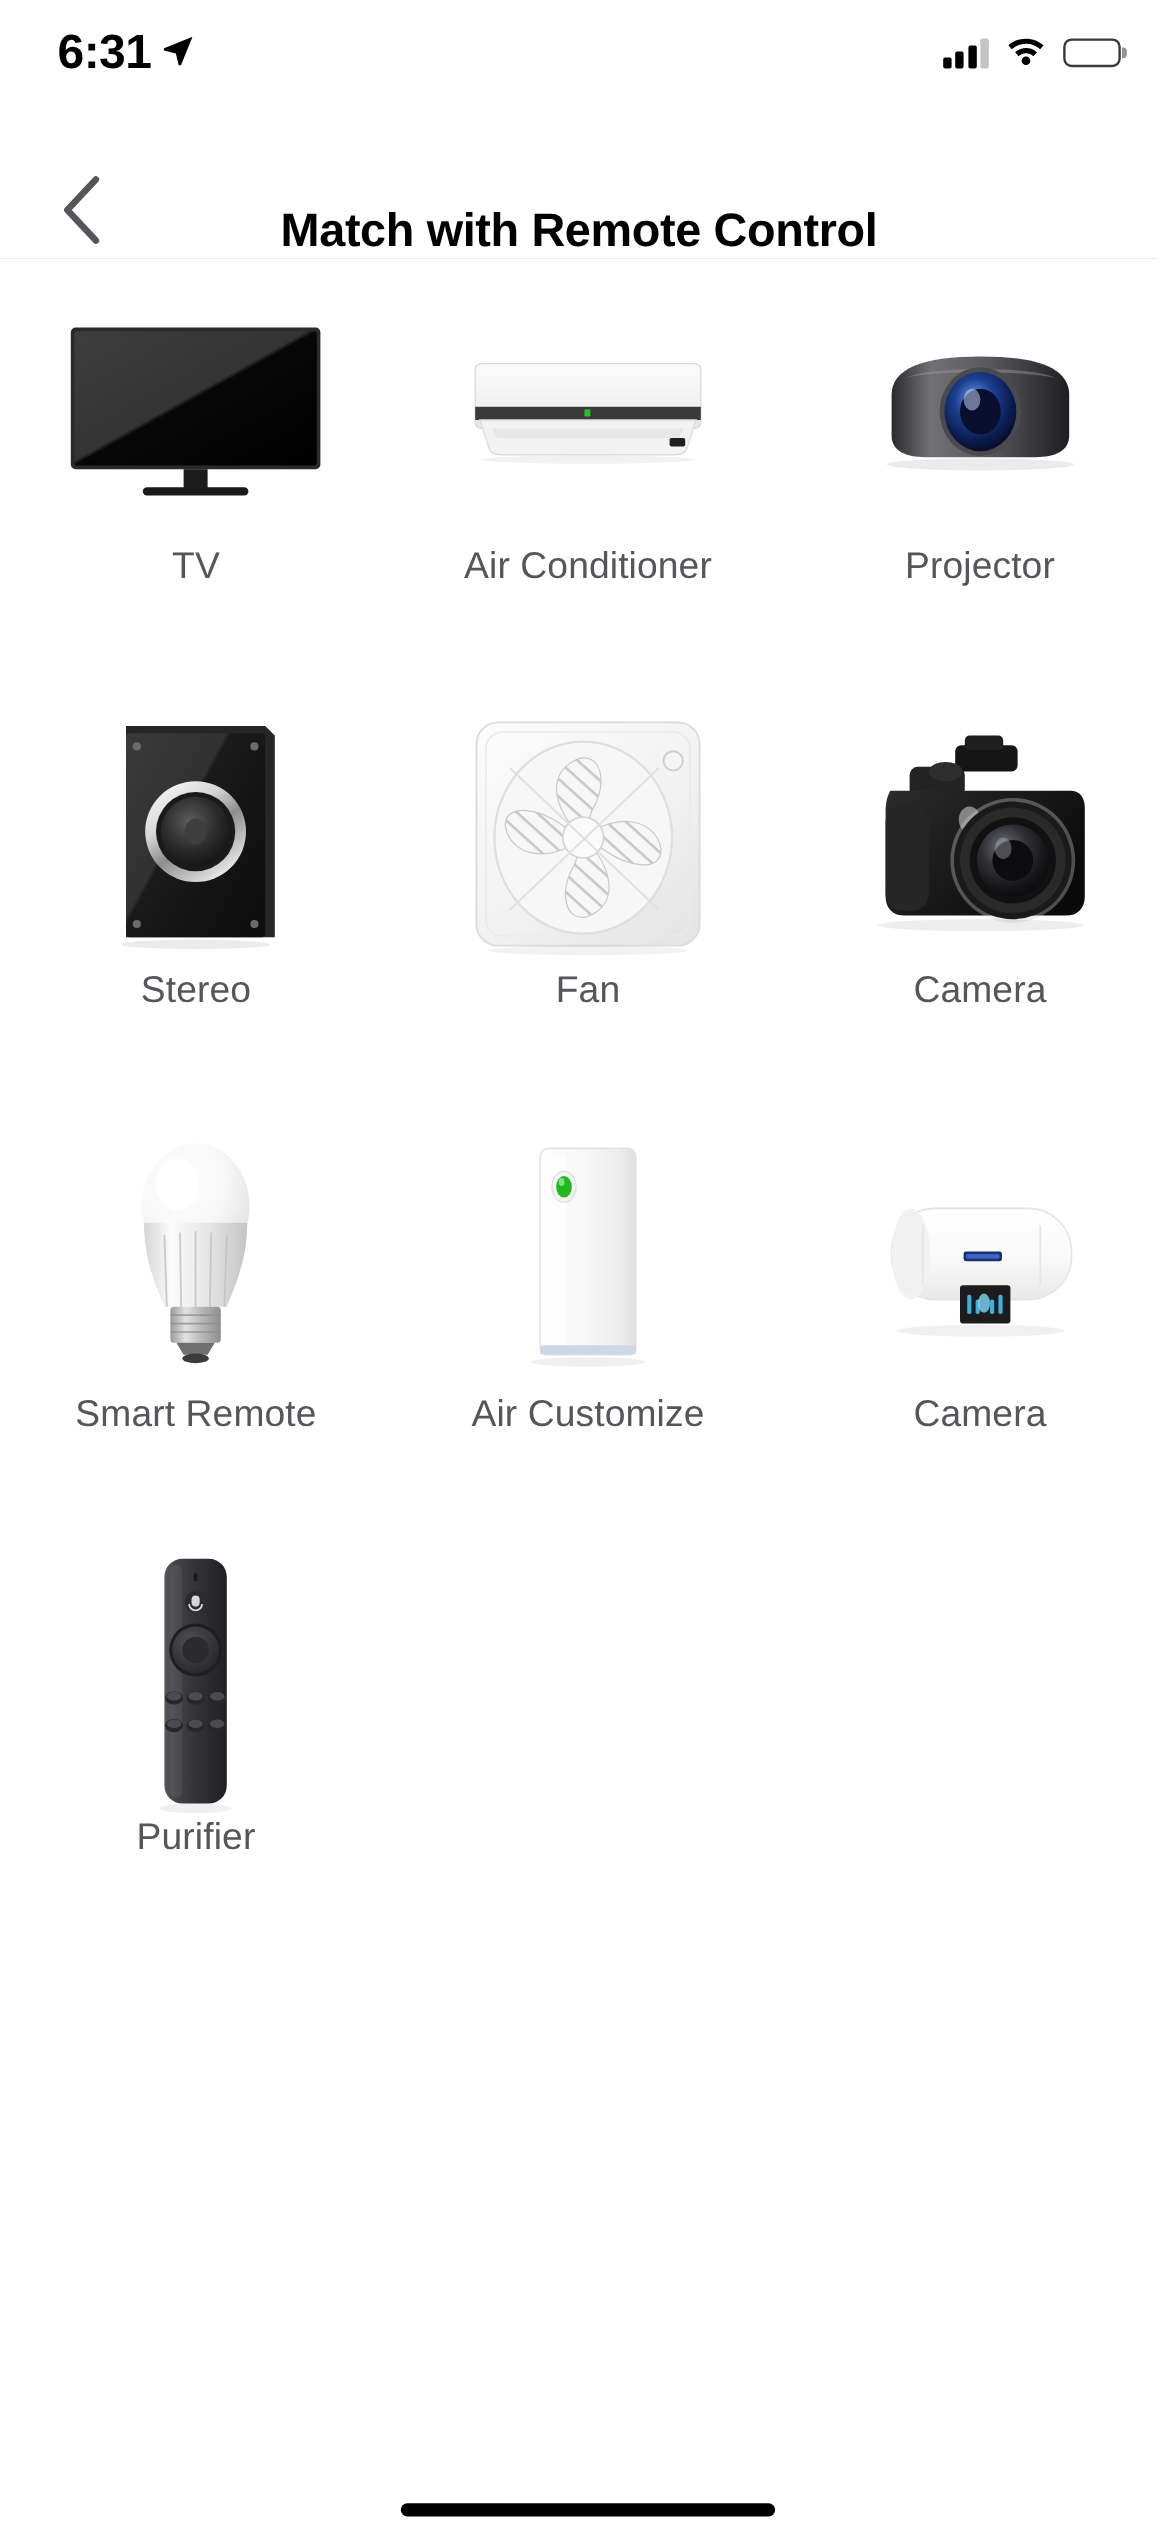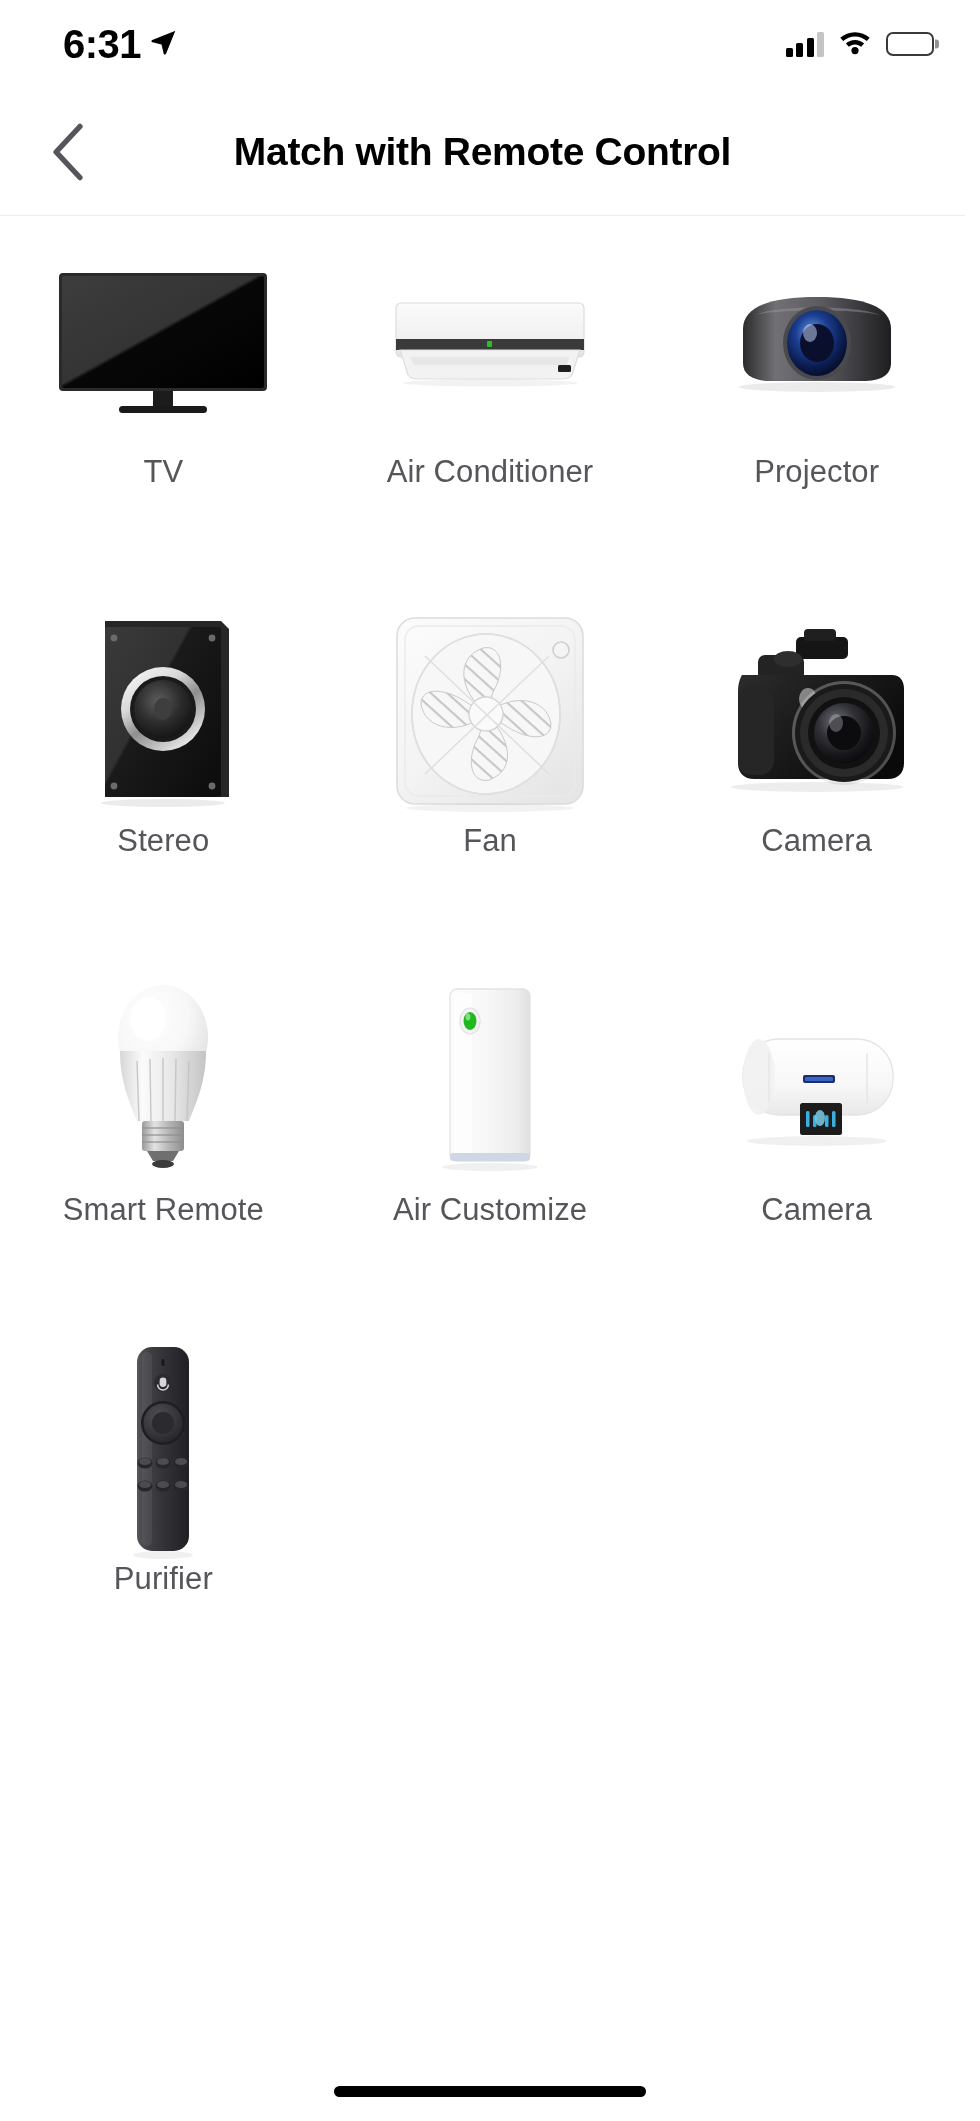--- a/index.html
+++ b/index.html
@@ -27,21 +27,20 @@
     height: 88px;
     display: flex;
     align-items: center;
     justify-content: space-between;
     padding: 0 46px 0 48px;
   }
   .status-left {
     display: flex;
     align-items: center;
     gap: 8px;
-    margin-left: 15px;
   }
   .status-time {
     font-size: 40px;
     font-weight: 600;
     color: #000;
     letter-spacing: -0.5px;
     line-height: 1;
   }
   .loc-arrow { display: block; }
   .status-right {
@@ -91,21 +90,21 @@
     border-radius: 3px;
   }
 
   
   .header {
     position: absolute;
     top: 88px; left: 0;
     width: 965px;
     height: 128px;
     display: flex;
-    align-items: center;
+    align-items: flex-end;
     border-bottom: 1.5px solid #ededef;
   }
   .back-button {
     position: absolute;
     left: 30px;
     width: 76px;
     height: 80px;
     display: flex;
     align-items: center;
     justify-content: center;
@@ -120,21 +119,21 @@
     letter-spacing: -0.3px;
   }
 
   
   .device-grid {
     position: absolute;
     top: 216px; left: 0;
     width: 980px;
     display: grid;
     grid-template-columns: repeat(3, 1fr);
-    row-gap: 16px;
+    row-gap: 0;
   }
   .device-cell {
     height: 353px;
     display: flex;
     flex-direction: column;
     align-items: center;
     justify-content: flex-start;
     cursor: pointer;
   }
   .device-art {

